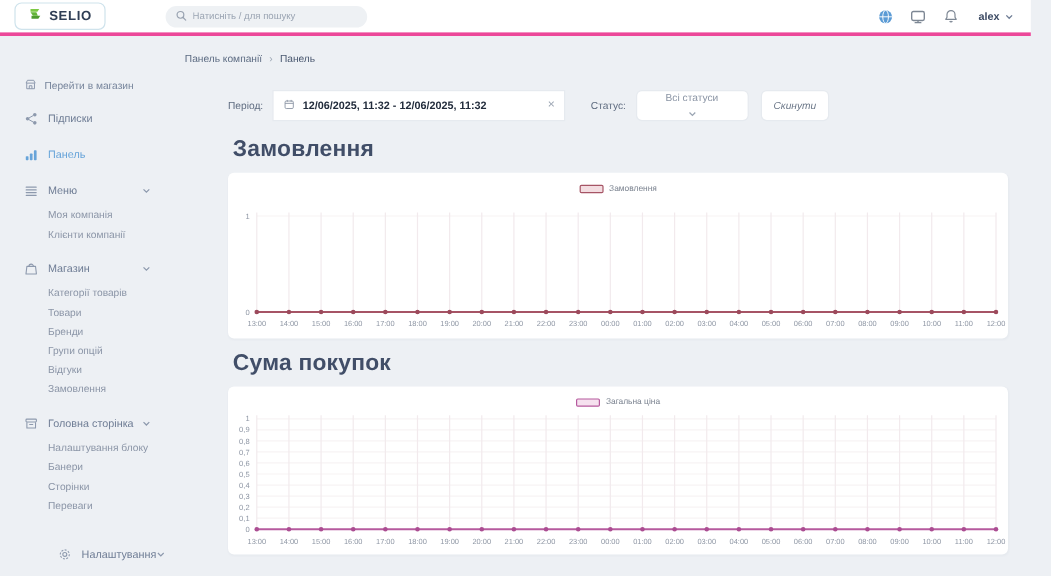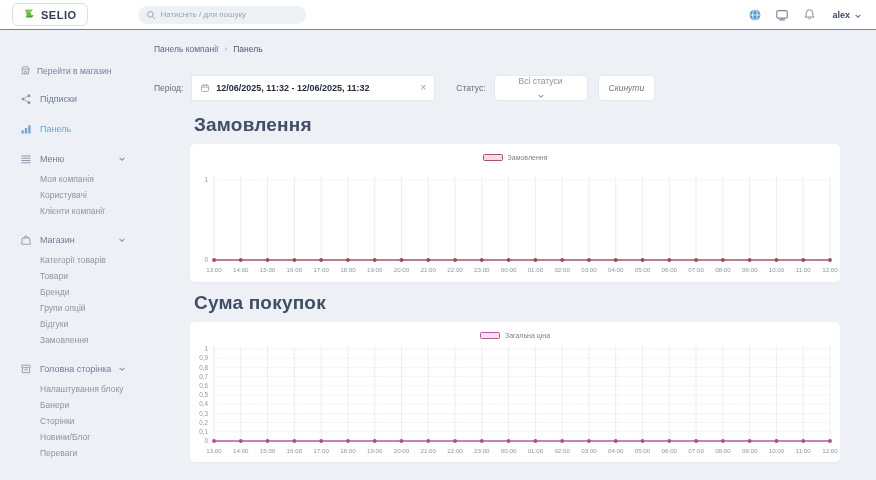--- a/index.html
+++ b/index.html
@@ -7,22 +7,22 @@
   body {
     font-family: "Liberation Sans", "DejaVu Sans", sans-serif;
     background: #edf0f4;
     color: #3c4a63;
     position: relative;
   }
   svg text { font-family: inherit; }
 
   
   .header {
-    position: absolute; top:0; left:0; right:0; height:30px;
-    background:#ffffff; border-bottom:1px solid #ec4899;
+    position: absolute; top:0; left:0; right:17px; height:30px;
+    background:#ffffff; border-bottom:3px solid #ec4899;
     display:flex; align-items:center; z-index:5;
   }
   .logo-box {
     margin-left:12px; height:23px; padding:0 10px;
     border:1px solid #cfe3ec; border-radius:6px;
     display:flex; align-items:center; gap:5px; background:#fff; cursor:pointer;
   }
   .logo-text { font-size:11px; font-weight:bold; color:#2f3e55; letter-spacing:.5px; }
   .search-pill {
     margin-left:50px; width:168px; height:18px; border-radius:9px;
@@ -51,30 +51,30 @@
   }
   .sb-item .icn { width:12px; height:12px; margin-right:8px; display:flex; align-items:center; color:#8d99ad; }
   .sb-item .chev { margin-left:auto; color:#8d99ad; display:flex; }
   .sb-item.active, .sb-item.active .icn { color:#67a4d9; }
   .sb-children { margin:3px 0 2px; }
   .sb-sub {
     height:16px; line-height:16px; padding-left:40px;
     font-size:8.5px; color:#8b95a7; cursor:pointer;
     white-space:nowrap; overflow:hidden;
   }
-  .sb-section.last { margin-top:24px; }
+  .sb-section.last { margin-top:24px;padding-left:28px; }
 
   
   .main { position:absolute; top:30px; left:140px; right:0; bottom:0; padding-left:14px; overflow:hidden; }
   .breadcrumb { margin-top:14px; display:flex; align-items:center; gap:6px; font-size:8.5px; color:#5c6b82; }
   .breadcrumb .bc-item { cursor:pointer; }
   .breadcrumb .bc-item:last-child { color:#49576f; }
   .bc-sep { color:#9aa4b2; font-size:8.5px; }
 
-  .filter-row { margin-top:22px; display:flex; align-items:center; }
+  .filter-row { margin-top:22px; display:flex; align-items:center;margin-left:36px; }
   .f-label { font-size:8.5px; color:#5f6c80; margin-right:9px; }
   .period-box {
     width:242px; height:24px; background:#fff; border-radius:0;
     box-shadow:0 0 0 1px #e6eaef; display:flex; align-items:center; padding:0 8px; gap:6px;justify-content:flex-end;
   }
   .period-box input {
     flex:1; border:none; outline:none; background:transparent;
     font-size:9px; font-weight:bold; color:#222c3c; font-family:inherit;
   }
   .clear-x { color:#9aa4b2; font-size:10px; cursor:pointer; line-height:1; }
@@ -210,21 +210,20 @@
           </span>
           <span>Меню</span>
           <span class="chev">
             <svg width="8" height="8" viewBox="0 0 10 10">
               <polyline points="2,3.5 5,6.5 8,3.5" fill="none" stroke="currentColor" stroke-width="1.3"></polyline>
             </svg>
           </span>
         </div>
         <div class="sb-children">
           <div class="sb-sub">Моя компанія</div>
-          <div class="sb-sub">Користувачі</div>
           <div class="sb-sub">Клієнти компанії</div>
         </div>
       </div>
       <div class="sb-section">
         <div class="sb-item">
           <span class="icn">
             <svg width="12" height="12" viewBox="0 0 16 16">
               <path d="M3.2 5.3 h9.6 l1 8.4 H2.2 Z" fill="none" stroke="currentColor" stroke-width="1.2" stroke-linejoin="round"></path>
               <path d="M5.5 5.3 a2.5 2.5 0 0 1 5 0" fill="none" stroke="currentColor" stroke-width="1.2"></path>
             </svg>
@@ -258,21 +257,20 @@
           <span class="chev">
             <svg width="8" height="8" viewBox="0 0 10 10">
               <polyline points="2,3.5 5,6.5 8,3.5" fill="none" stroke="currentColor" stroke-width="1.3"></polyline>
             </svg>
           </span>
         </div>
         <div class="sb-children">
           <div class="sb-sub">Налаштування блоку</div>
           <div class="sb-sub">Банери</div>
           <div class="sb-sub">Сторінки</div>
-          <div class="sb-sub">Новини/Блог</div>
           <div class="sb-sub">Переваги</div>
         </div>
       </div>
       <div class="sb-section last">
         <div class="sb-item">
           <span class="icn">
             <svg width="12" height="12" viewBox="0 0 16 16">
               <circle cx="8" cy="8" r="2.2" fill="none" stroke="currentColor" stroke-width="1.2"></circle>
               <circle cx="8" cy="8" r="5" fill="none" stroke="currentColor" stroke-width="1.2" stroke-dasharray="2.2 1.6"></circle>
             </svg>

